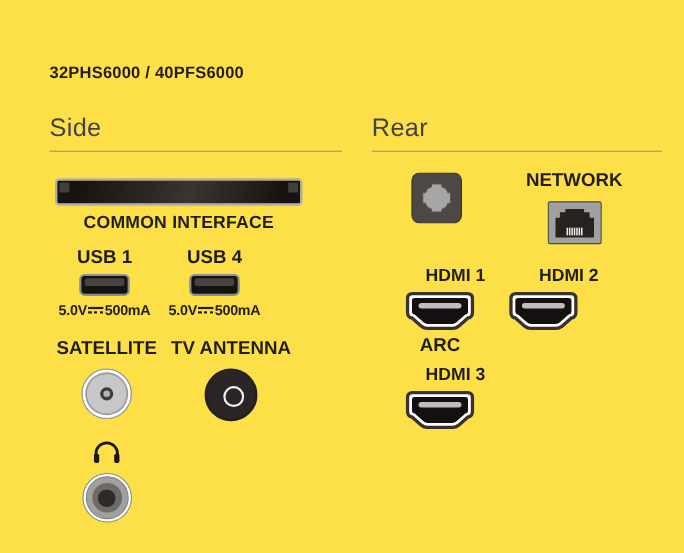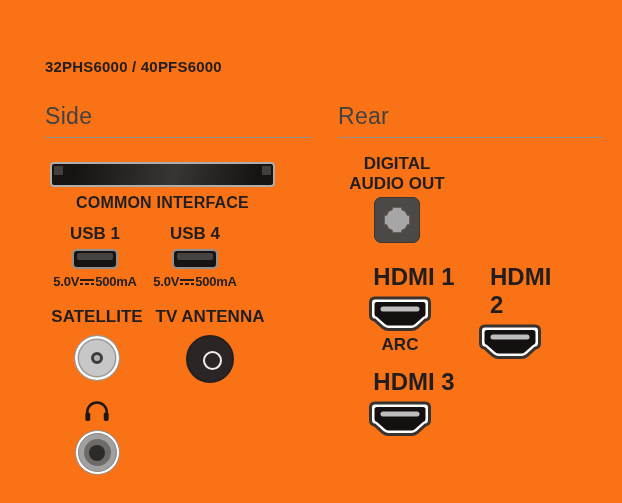--- a/index.html
+++ b/index.html
@@ -1,17 +1,17 @@
 <!DOCTYPE html>
 <html><head>
 <meta charset="utf-8">
 <style>
   html,body{margin:0;padding:0;background:#ffffff;}
   .canvas{
-    position:relative;width:622px;height:503px;background:#f97316;overflow:hidden;
+    position:relative;width:622px;height:503px;background:#fde047;overflow:hidden;
     font-family:"Liberation Sans",sans-serif;color:#221e1f;
   }
   .model-title{position:absolute;left:45px;top:58px;font-size:15px;font-weight:700;letter-spacing:.2px;}
   .col{position:absolute;top:103px;}
   .col-side{left:45px;width:266px;}
   .col-rear{left:338px;width:264px;}
   .section-heading{margin:0;font-size:23px;font-weight:300;color:#424242;letter-spacing:.3px;}
   .rule{margin-top:7px;border-top:1px solid #949494;height:0;}
 
   
@@ -60,22 +60,22 @@
   .dao-label{font-size:17px;font-weight:700;line-height:1.18;text-align:center;width:100px;}
   .optical-port{margin-top:3px;width:44px;height:44px;background:#4c4846;border:1px solid #3a3634;border-radius:7px;
     display:flex;align-items:center;justify-content:center;}
   .net-group{width:120px;margin-left:6px;display:flex;flex-direction:column;align-items:center;}
   .ethernet-port{margin-top:9px;width:47px;height:37px;background:#a0a0a0;border:1px solid #4c4c4c;border-radius:2px;line-height:0;}
 
   
   .hdmi-row{display:flex;margin-top:20px;}
   .hdmi-row2{display:flex;margin-top:8px;}
   .hdmi-group1{width:124px;display:flex;flex-direction:column;align-items:center;}
-  .hdmi-group2{width:96px;display:flex;flex-direction:column;align-items:center;}
-  .hdmi-label{font-size:24px;font-weight:700;padding-left:28px;}
+  .hdmi-group2{width:96px;display:flex;flex-direction:column;}
+  .hdmi-label{font-size:16px;font-weight:700;padding-left:28px;}
   .hdmi-port{margin-top:5px;line-height:0;}
   .arc-label{margin-top:3px;font-size:17px;font-weight:700;}
 </style>
 </head>
 <body>
 
 <div class="canvas">
 
   <div class="model-title">32PHS6000 / 40PFS6000</div>
 
@@ -139,24 +139,40 @@
       </div>
     </div>
   </div>
 
   <div class="col col-rear">
     <h2 class="section-heading">Rear</h2>
     <div class="rule"></div>
 
     <div class="rear-row1">
       <div class="dao-group">
-        <div class="dao-label">DIGITAL AUDIO OUT</div>
         <div class="optical-port">
           <svg width="30" height="30" viewBox="0 0 32 32">
             <path d="M11 2.5 H21 V5 L25 7 L27 11 H29.5 V21 H27 L25 25 L21 27 V29.5 H11 V27 L7 25 L5 21 H2.5 V11 H5 L7 7 L11 5 Z" fill="#a6a6a6" stroke="#5a5550" stroke-width="1"></path>
+          </svg>
+        </div>
+      </div>
+      <div class="net-group">
+        <div class="port-label">NETWORK</div>
+        <div class="ethernet-port">
+          <svg width="47" height="37" viewBox="0 0 47 37">
+            <path d="M6 32 V14 h4 v-5 h5 V6 h17 v3 h5 v5 h4 v18 z" fill="#272220"></path>
+            <g fill="#e9e9e9">
+              <rect x="16" y="23" width="1.4" height="7"></rect>
+                <rect x="18.2" y="23" width="1.4" height="7"></rect>
+              <rect x="20.4" y="23" width="1.4" height="7"></rect>
+                <rect x="22.6" y="23" width="1.4" height="7"></rect>
+              <rect x="24.8" y="23" width="1.4" height="7"></rect>
+                <rect x="27" y="23" width="1.4" height="7"></rect>
+              <rect x="29.2" y="23" width="1.4" height="7"></rect>
+            </g>
           </svg>
         </div>
       </div>
     </div>
 
     <div class="hdmi-row">
       <div class="hdmi-group1">
         <div class="hdmi-label">HDMI 1</div>
         <div class="hdmi-port">
           <svg width="64" height="36" viewBox="0 0 64 36">

